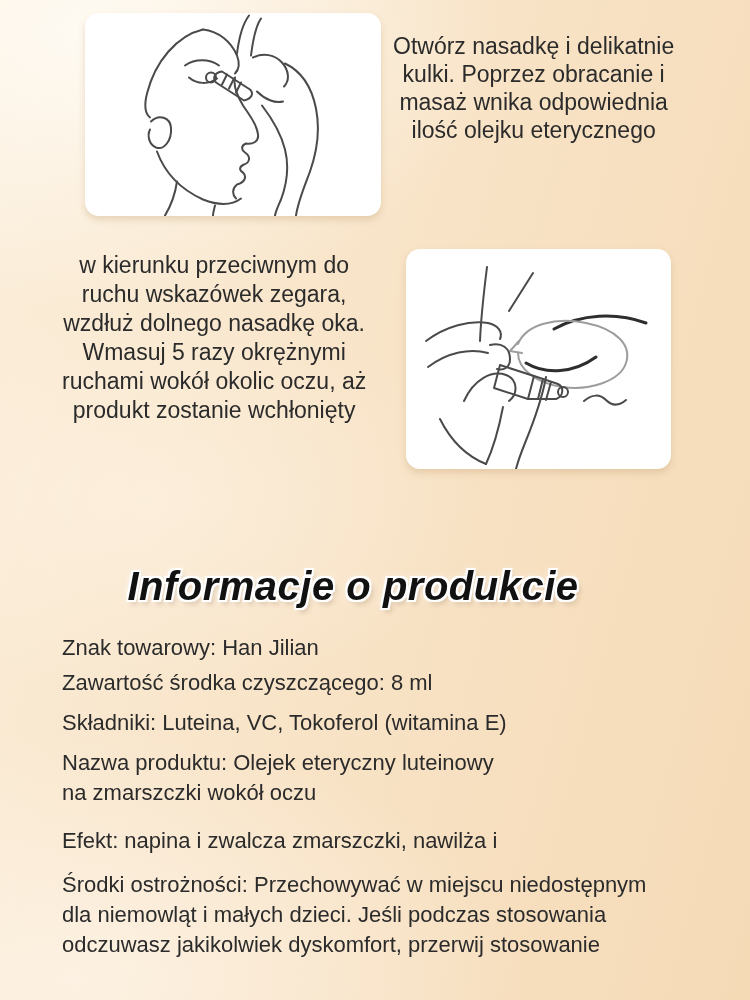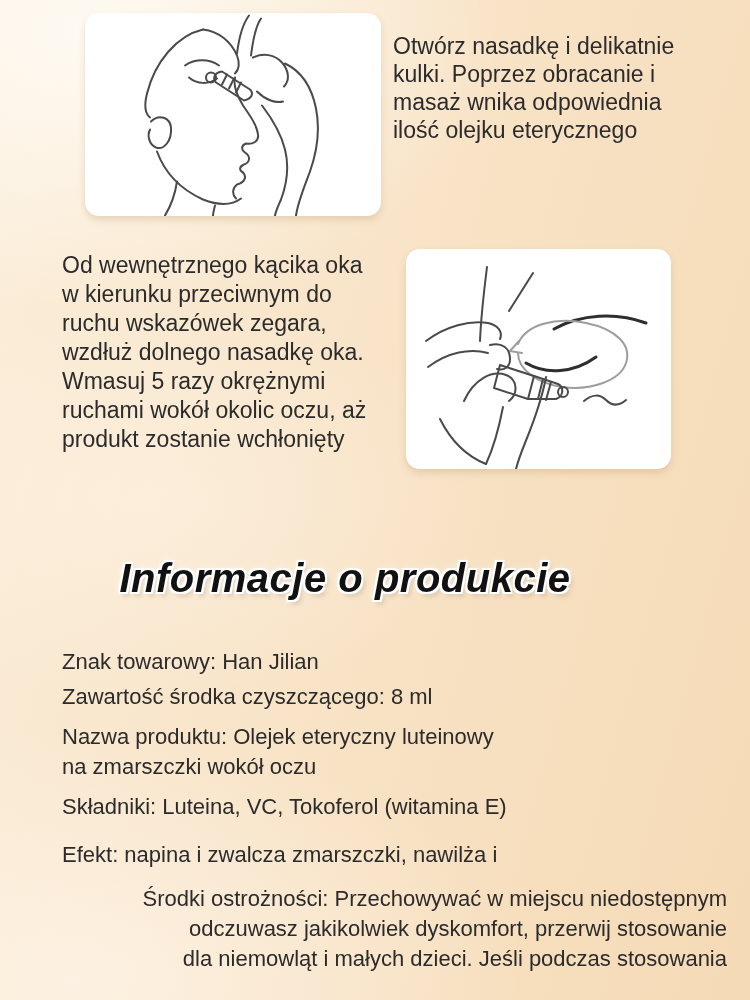--- a/index.html
+++ b/index.html
@@ -18,39 +18,40 @@
   .card{
     position:absolute;background:#ffffff;border-radius:14px;
     box-shadow:0 4px 7px rgba(186,148,102,0.30);
   }
   .card1{left:85px;top:13px;width:296px;height:203px;}
   .card2{left:406px;top:249px;width:265px;height:220px;}
   .card svg{display:block;width:100%;height:100%;}
   .step-text{
     position:absolute;color:#2b2b2b;font-size:23px;
     white-space:nowrap;
+    text-align:center;
   }
   .step-text1{left:393px;top:32px;line-height:28px;}
   .step-text2{left:62px;top:251px;line-height:29px;}
   .title{
-    position:absolute;left:0;top:556px;width:690px;margin:0;
+    position:absolute;left:0;top:556px;width:690px;margin:8px;
     text-align:center;font-size:40px;font-weight:bold;font-style:italic;
     color:#111111;letter-spacing:0.5px;
     text-shadow:
       -2px -2px 0 #fff, 2px -2px 0 #fff, -2px 2px 0 #fff, 2px 2px 0 #fff,
       0 0 9px rgba(255,255,255,0.95), 3px 4px 5px rgba(150,110,70,0.40);
   }
   .info{
     position:absolute;left:62px;top:633px;width:665px;
-    color:#2b2b2b;font-size:22px;line-height:30px;margin-top:14px;
+    color:#2b2b2b;font-size:22px;line-height:30px;
   }
   .info p{margin:0;white-space:nowrap;}
   .info p.mt5{margin-top:5px;}
   .info p.mt10{margin-top:10px;}
-  .info p.mt14{margin-top:14px;text-align:right;}
+  .info p.mt14{margin-top:14px;}
   .info p.mt18{margin-top:18px;}
   .stroke{fill:none;stroke:#4a4a4a;stroke-width:2;stroke-linecap:round;stroke-linejoin:round;}
   .stroke-bold{fill:none;stroke:#2e2e2e;stroke-width:3;stroke-linecap:round;stroke-linejoin:round;}
   .stroke-light{fill:none;stroke:#9d9d9d;stroke-width:2;stroke-linecap:round;stroke-linejoin:round;}
 </style>
 </head>
 <body>
 
 <div class="page">
 
@@ -94,21 +95,20 @@
     </svg>
   </div>
   <div class="step-text step-text1">
     <div>Otwórz nasadkę i delikatnie</div>
     <div>kulki. Poprzez obracanie i</div>
     <div>masaż wnika odpowiednia</div>
     <div>ilość olejku eterycznego</div>
   </div>
 
   <div class="step-text step-text2">
-    <div>Od wewnętrznego kącika oka</div>
     <div>w kierunku przeciwnym do</div>
     <div>ruchu wskazówek zegara,</div>
     <div>wzdłuż dolnego nasadkę oka.</div>
     <div>Wmasuj 5 razy okrężnymi</div>
     <div>ruchami wokół okolic oczu, aż</div>
     <div>produkt zostanie wchłonięty</div>
   </div>
   <div class="card card2">
     <svg viewBox="0 0 265 220">
       <g>
@@ -150,29 +150,29 @@
   <h1 class="title">Informacje o produkcie</h1>
 
   <div class="info">
     <p>
       <span>Znak towarowy: Han Jilian</span>
     </p>
     <p class="mt5">
       <span>Zawartość środka czyszczącego: 8 ml</span>
     </p>
     <p class="mt10">
+      <span>Składniki: Luteina, VC, Tokoferol (witamina E)</span>
+    </p>
+    <p class="mt10">
       <span style="display:block">Nazwa produktu: Olejek eteryczny luteinowy</span>
       <span style="display:block">na zmarszczki wokół oczu</span>
-    </p>
-    <p class="mt10">
-      <span>Składniki: Luteina, VC, Tokoferol (witamina E)</span>
     </p>
     <p class="mt18">
       <span style="display:block">Efekt: napina i zwalcza zmarszczki, nawilża i</span>
     </p>
     <p class="mt14">
       <span style="display:block">Środki ostrożności: Przechowywać w miejscu niedostępnym</span>
+      <span style="display:block">dla niemowląt i małych dzieci. Jeśli podczas stosowania</span>
       <span style="display:block">odczuwasz jakikolwiek dyskomfort, przerwij stosowanie</span>
-      <span style="display:block">dla niemowląt i małych dzieci. Jeśli podczas stosowania</span>
     </p>
   </div>
 
 </div>
 
 </body></html>

